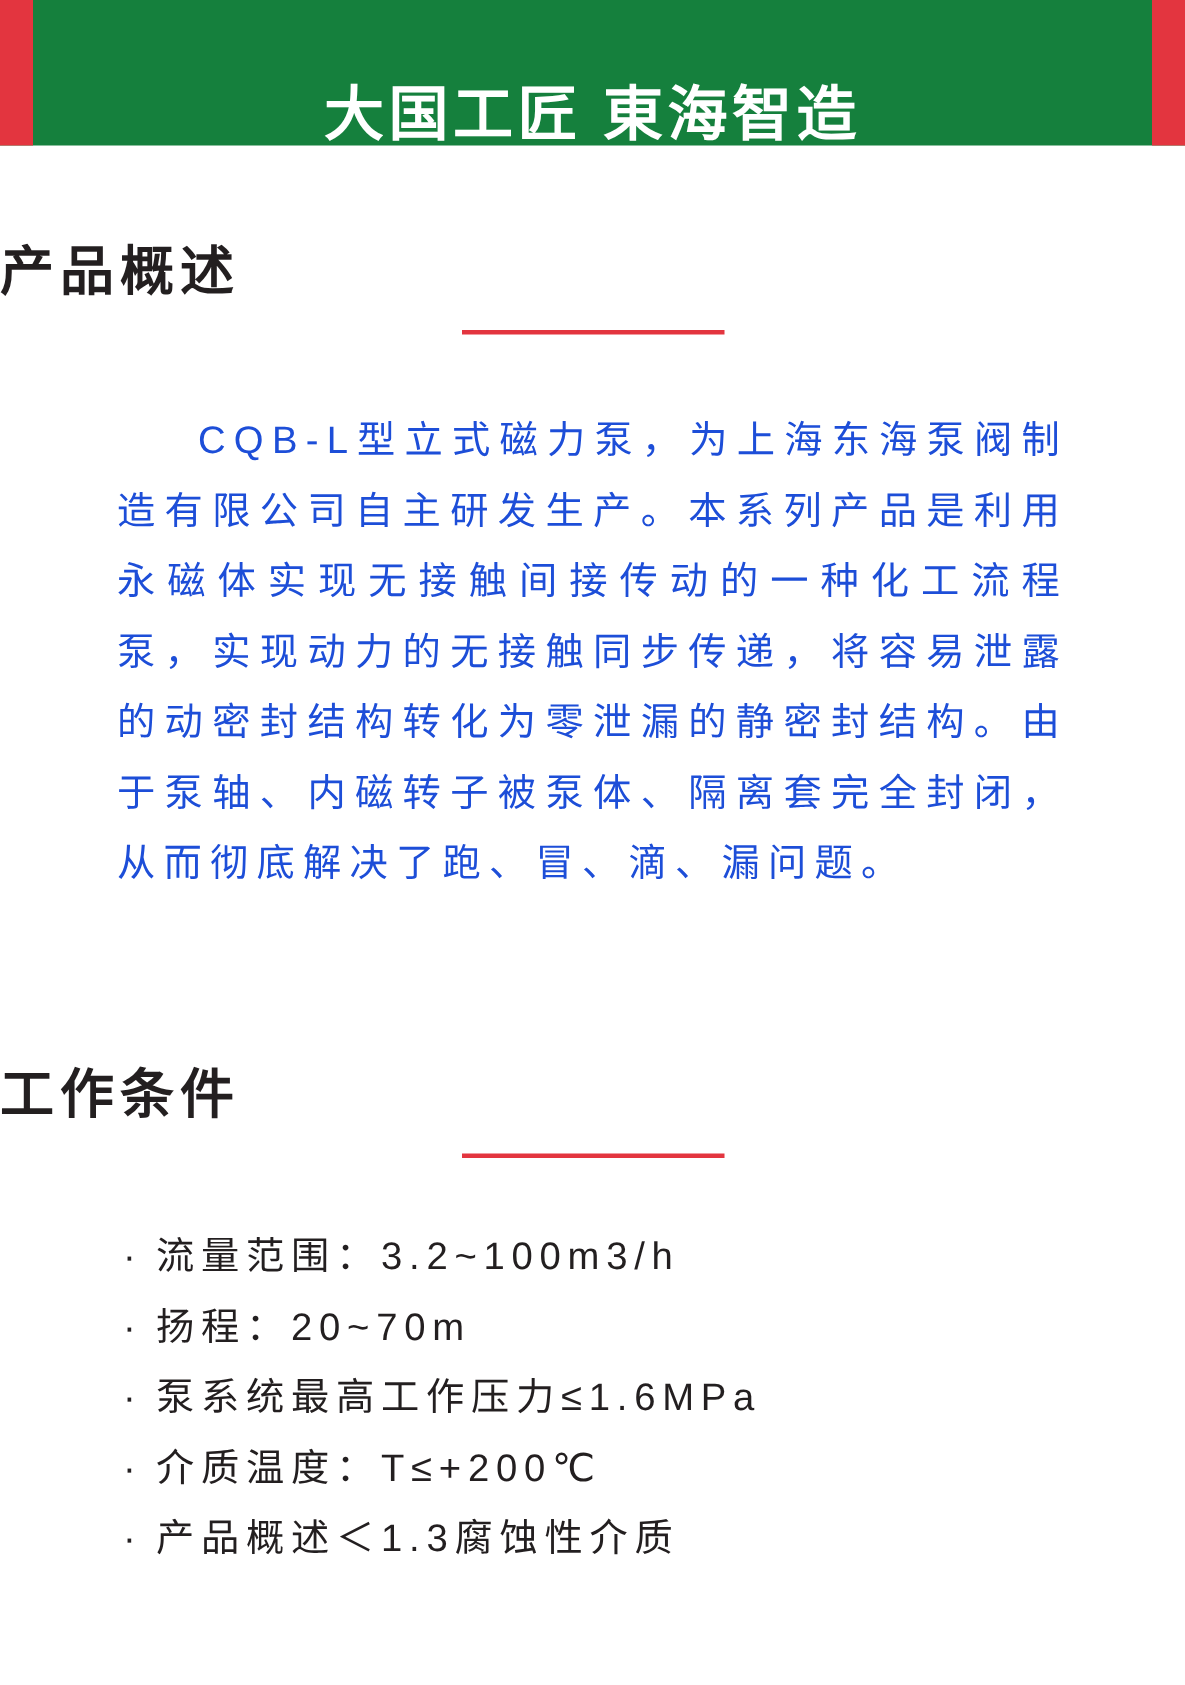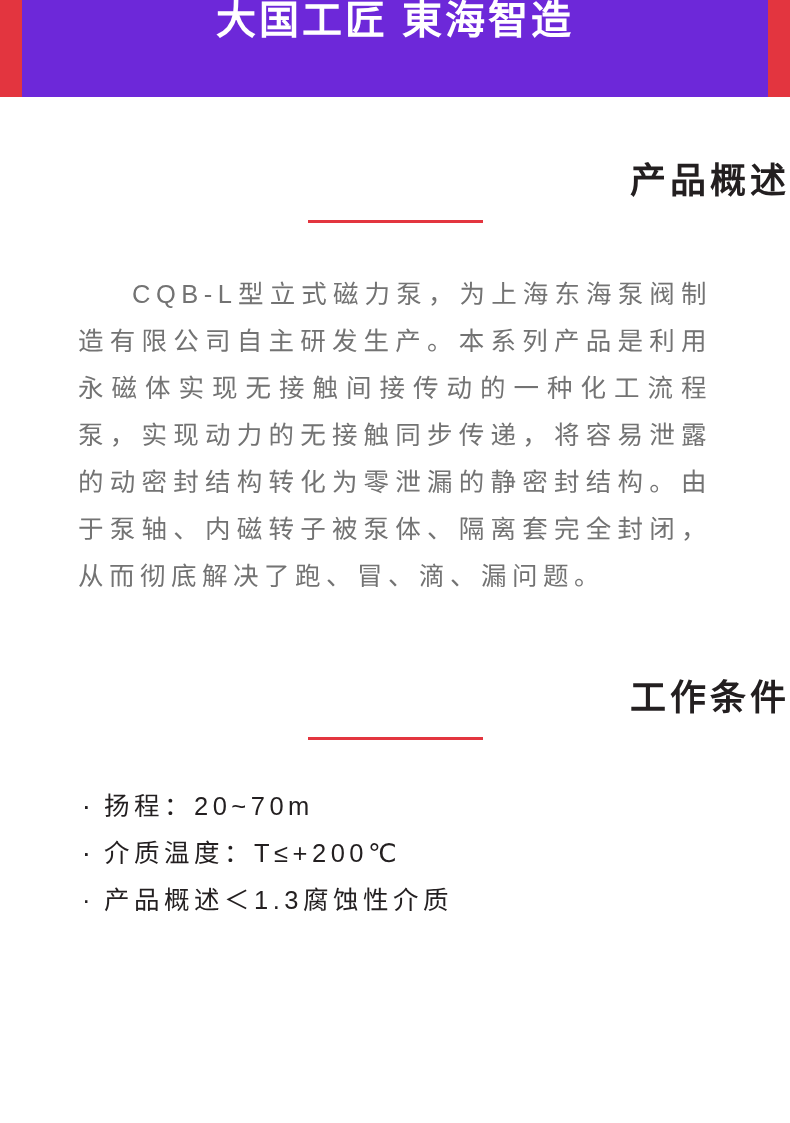--- a/index.html
+++ b/index.html
@@ -20,23 +20,23 @@
     position: relative;
     width: 790px;
     height: 1123px;
     box-sizing: border-box;
   }
 
   
   .banner {
     position: relative;
     height: 97px;
-    background: #6d28d9;
+    background: #15803d;
     display: flex;
-    align-items: flex-start;
+    align-items: flex-end;
     justify-content: center;
   }
   .banner-title {
     color: #ffffff;
     font-size: 40px;
     font-weight: bold;
     letter-spacing: 3px;
     line-height: 1;
     white-space: nowrap;
   }
@@ -46,21 +46,21 @@
     top: 0;
     width: 22px;
     height: 100%;
     background: #e3353f;
   }
   .banner-edge-left { left: 0; }
   .banner-edge-right { right: 0; }
 
   
   .section-heading {
-    text-align: right;
+    text-align: left;
     margin-top: 62px;
   }
   .section-heading .heading-text {
     display: inline-block;
     font-size: 36px;
     font-weight: bold;
     color: #231f20;
     letter-spacing: 4px;
     line-height: 1.2;
   }
@@ -72,21 +72,21 @@
   }
 
   
   .overview-body {
     margin: 48px 78px 0 78px;
     font-size: 25.5px;
     line-height: 47px;
     letter-spacing: 5.5px;
     text-align: justify;
     text-justify: inter-ideograph;
-    color: #737373;
+    color: #1d4ed8;
   }
   .overview-body .indent {
     display: inline-block;
     width: 54px;
   }
 
   
   .spec-list {
     list-style: none;
     margin: 44px 0 0 0;
@@ -105,21 +105,21 @@
     position: absolute;
     left: 0;
     top: 0;
     font-size: 25.5px;
     line-height: 45px;
     color: #231f20;
   }
 
   
   .section-two {
-    margin-top: 76px;
+    margin-top: 108px;
   }
 </style>
 </head>
 <body>
 
 <div class="page">
 
   <div class="banner">
     <span class="banner-edge-left"></span>
     <span class="banner-edge-right"></span>
@@ -134,27 +134,29 @@
   <p class="overview-body"><span class="indent"></span><span>CQB-L型立式磁力泵，为上海东海泵阀制造有限公司自主研发生产。本系列产品是利用永磁体实现无接触间接传动的一种化工流程泵，实现动力的无接触同步传递，将容易泄露的动密封结构转化为零泄漏的静密封结构。由于泵轴、内磁转子被泵体、隔离套完全封闭，从而彻底解决了跑、冒、滴、漏问题。</span></p>
 
   <div class="section-heading section-two">
     <div class="heading-text">工作条件</div>
     <div class="heading-rule"></div>
   </div>
 
   <ul class="spec-list">
     <li>
       <span class="dot">·</span>
+      <span>流量范围：3.2~100m3/h</span>
     </li>
     <li>
       <span class="dot">·</span>
       <span>扬程：20~70m</span>
     </li>
     <li>
       <span class="dot">·</span>
+      <span>泵系统最高工作压力≤1.6MPa</span>
     </li>
     <li>
       <span class="dot">·</span>
       <span>介质温度：T≤+200℃</span>
     </li>
     <li>
       <span class="dot">·</span>
       <span>产品概述＜1.3腐蚀性介质</span>
     </li>
   </ul>

